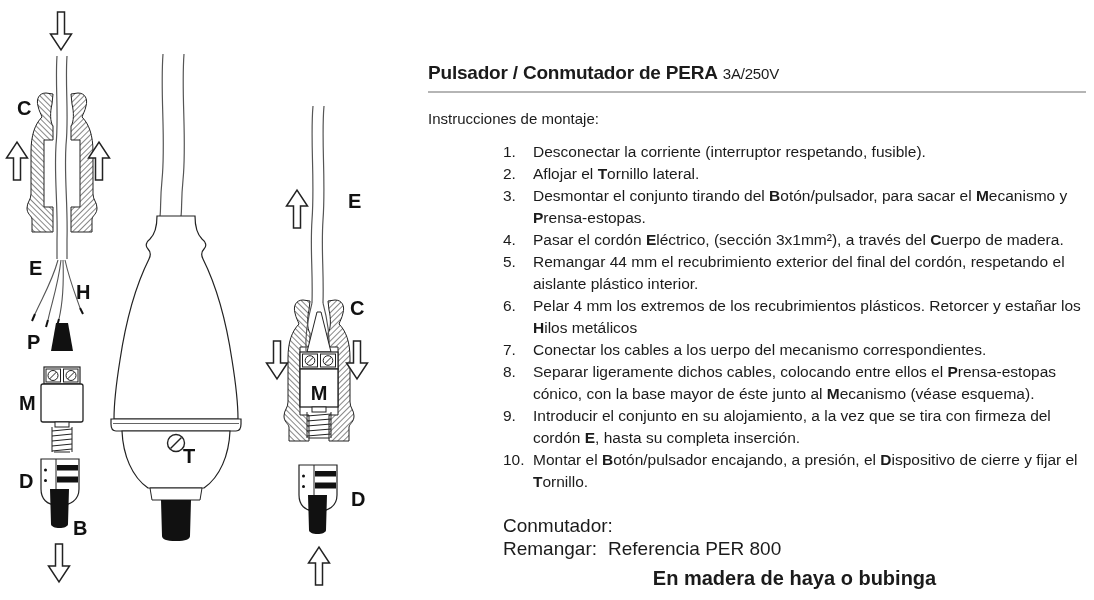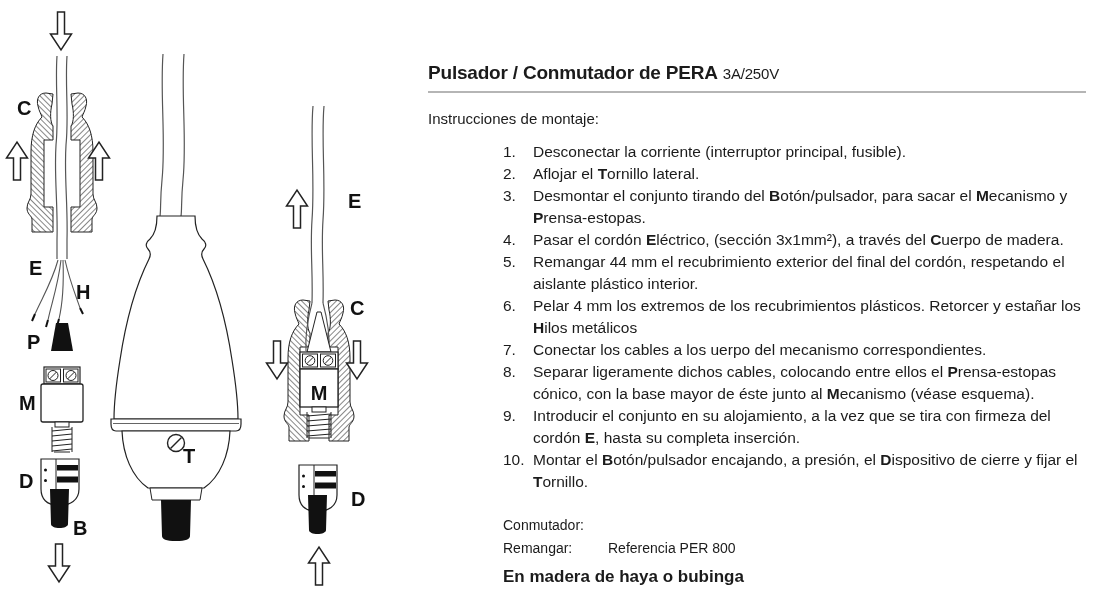--- a/index.html
+++ b/index.html
@@ -12,24 +12,24 @@
 
   .content { position:absolute; left:428px; top:12px; width:658px; }
   h1 { margin:50px 0 0 0; font-size:19px; font-weight:bold; letter-spacing:-0.2px; }
   h1 .rating { font-size:15px; font-weight:normal; margin-left:5px; }
   .rule { border:none; border-top:2px solid #b5b5b5; margin:7px 0 0 0; }
   .intro { margin:17px 0 0 0; font-size:15px; }
   .instr-list { margin:14px 0 0 75px; font-size:15.5px; line-height:22px; }
   .instr { display:flex; }
   .instr .num { width:30px; flex:none; }
   .instr .txt { flex:1; }
-  .refs { margin:21px 0 0 75px; font-size:14px; line-height:23px; }
+  .refs { margin:21px 0 0 75px; font-size:19px; line-height:23px; }
   .ref-row { display:flex; }
   .ref-label { width:105px; flex:none; }
-  .footer { margin:7px 0 0 75px; font-size:17px; font-weight:bold; }
+  .footer { margin:7px 0 0 75px; font-size:20px; font-weight:bold;text-align:center; }
 </style>
 </head>
 <body>
 
 <div class="page">
 
   <svg class="diagram" width="420" height="600" viewBox="0 0 420 600">
     <defs>
       <pattern id="hatch" patternUnits="userSpaceOnUse" width="4" height="4" patternTransform="rotate(-45)">
         <rect width="4" height="4" fill="#ffffff"></rect>
@@ -183,21 +183,21 @@
   </svg>
 
   <div class="content">
     <h1><span>Pulsador / Conmutador de PERA</span><span class="rating">3A/250V</span></h1>
     <hr class="rule">
     <p class="intro">Instrucciones de montaje:</p>
 
     <div class="instr-list" id="instructions">
         <div class="instr">
           <span class="num">1.</span>
-          <span class="txt">Desconectar la corriente (interruptor principal, fusible).</span>
+          <span class="txt">Desconectar la corriente (interruptor respetando, fusible).</span>
         </div>
         <div class="instr">
           <span class="num">2.</span>
           <span class="txt">Aflojar el <b>T</b>ornillo lateral.</span>
         </div>
         <div class="instr">
           <span class="num">3.</span>
           <span class="txt">Desmontar el conjunto tirando del <b>B</b>otón/pulsador, para sacar el <b>M</b>ecanismo y <b>P</b>rensa-estopas.</span>
         </div>
         <div class="instr">

